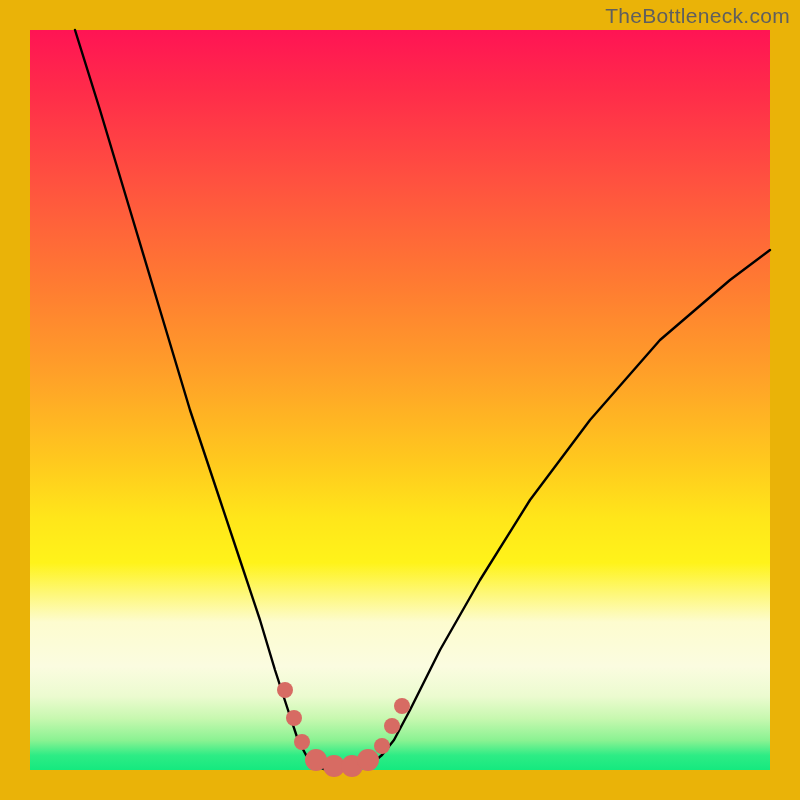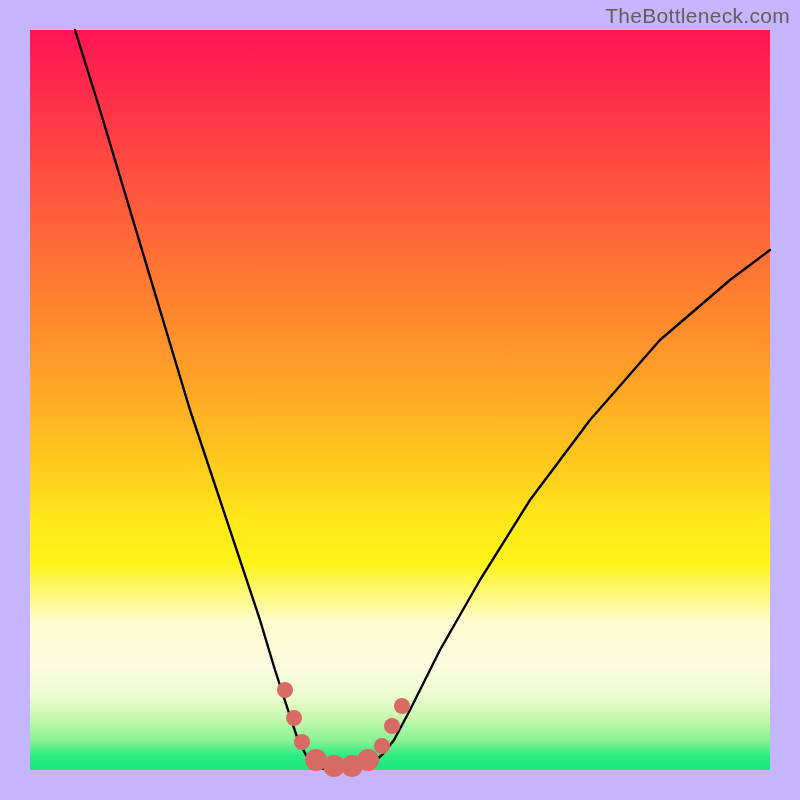--- a/index.html
+++ b/index.html
@@ -10,21 +10,21 @@
     background: #000;
     overflow: hidden;
     font-family: Arial, Helvetica, sans-serif;
   }
   .frame {
     position: absolute;
     left: 0;
     top: 0;
     width: 800px;
     height: 800px;
-    background: #c4b5fd;
+    background: #eab308;
   }
   .plot {
     position: absolute;
     left: 30px;
     top: 30px;
     width: 740px;
     height: 740px;
     
     background: linear-gradient(
       to bottom,

